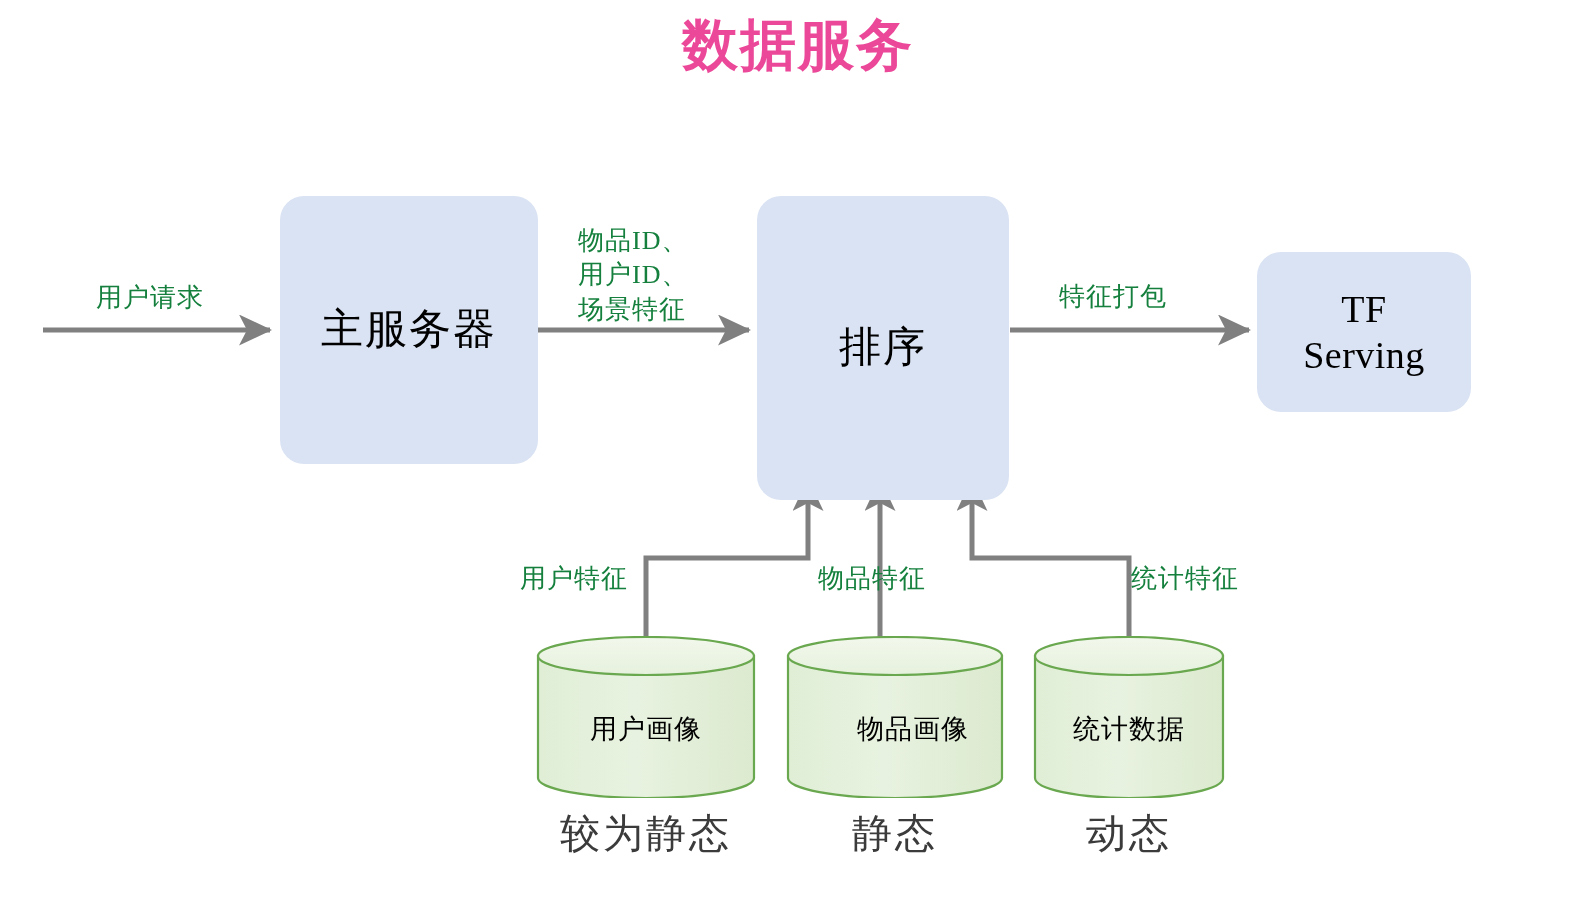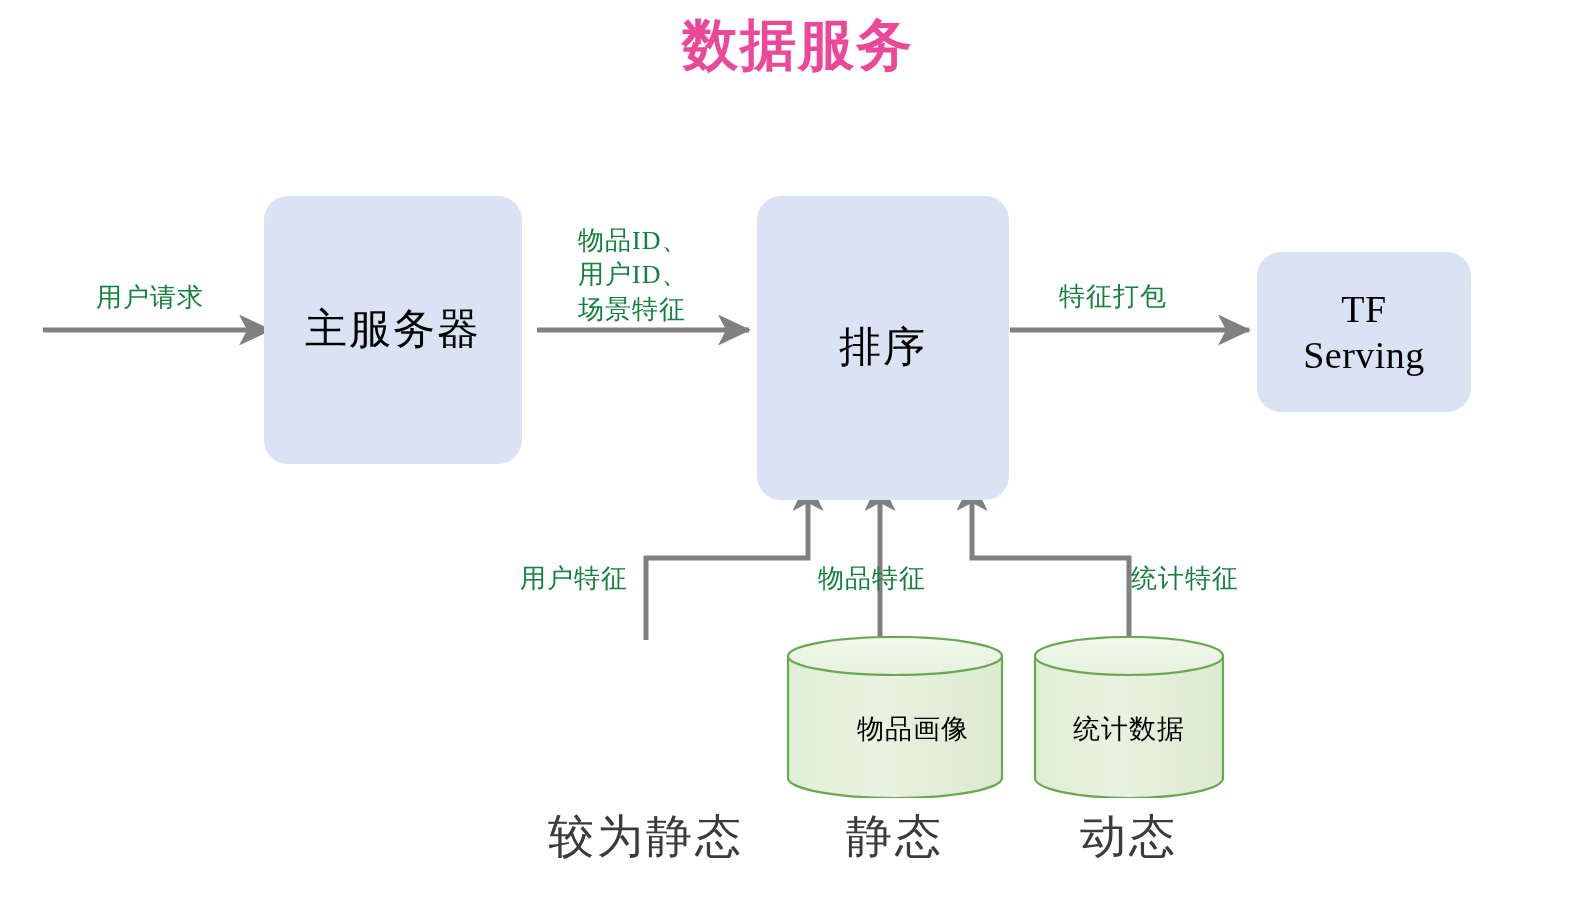--- a/index.html
+++ b/index.html
@@ -58,21 +58,21 @@
   .proc-box .lbl {
     font-size: 42px;
     font-weight: normal;
     letter-spacing: 2px;
   }
   .proc-box.small .lbl {
     font-size: 38px;
     letter-spacing: 0.5px;
   }
 
-  #box-main   { left: 264px;  top: 196px; width: 258px; height: 268px; }
+  #box-main   { left: 280px;  top: 196px; width: 258px; height: 268px; }
   #box-rank   { left: 757px;  top: 196px; width: 252px; height: 304px; }
   #box-tf     { left: 1257px; top: 252px; width: 214px; height: 160px; }
 
   
   .cyl {
     position: absolute;
   }
   .cyl svg {
     position: absolute;
     left: 0;
@@ -91,21 +91,21 @@
   }
   #cyl-user  { left: 536px;  top: 636px; width: 220px; height: 162px; }
   #cyl-item  { left: 786px;  top: 636px; width: 218px; height: 162px; padding-left: 36px; }
   #cyl-stat  { left: 1033px; top: 636px; width: 192px; height: 162px; }
 
   
   .caption {
     position: absolute;
     text-align: center;
     font-family: "Liberation Serif", "DejaVu Serif", serif;
-    font-size: 46px;
+    font-size: 40px;
     color: #3b3b3b;
     letter-spacing: 3px;
     white-space: nowrap;
   }
   #cap-user { left: 536px;  top: 806px; width: 220px; }
   #cap-item { left: 786px;  top: 806px; width: 218px; }
   #cap-stat { left: 1033px; top: 806px; width: 192px; }
 
   
   .edge-label {
@@ -184,20 +184,27 @@
     </div>
   </div>
 
   <div class="proc-box small" id="box-tf">
     <div class="lbl">
       <div>TF</div>
       <div>Serving</div>
     </div>
   </div>
 
+  <div class="cyl" id="cyl-user">
+    <svg width="220" height="162" viewBox="0 0 220 162" xmlns="http://www.w3.org/2000/svg">
+      <path d="M 2 20 L 2 142 A 108 20 0 0 0 218 142 L 218 20 Z" fill="url(#cylBody)" stroke="#6aa84f" stroke-width="2.2"></path>
+      <ellipse cx="110" cy="20" rx="108" ry="19" fill="url(#cylTop)" stroke="#6aa84f" stroke-width="2.2"></ellipse>
+    </svg>
+    <div class="cyl-label" style="top:75px">用户画像</div>
+  </div>
 
   <div class="cyl" id="cyl-item">
     <svg width="218" height="162" viewBox="0 0 218 162" xmlns="http://www.w3.org/2000/svg">
       <path d="M 2 20 L 2 142 A 107 20 0 0 0 216 142 L 216 20 Z" fill="url(#cylBody)" stroke="#6aa84f" stroke-width="2.2"></path>
       <ellipse cx="109" cy="20" rx="107" ry="19" fill="url(#cylTop)" stroke="#6aa84f" stroke-width="2.2"></ellipse>
     </svg>
     <div class="cyl-label" style="top:75px">物品画像</div>
   </div>
 
   <div class="cyl" id="cyl-stat">

